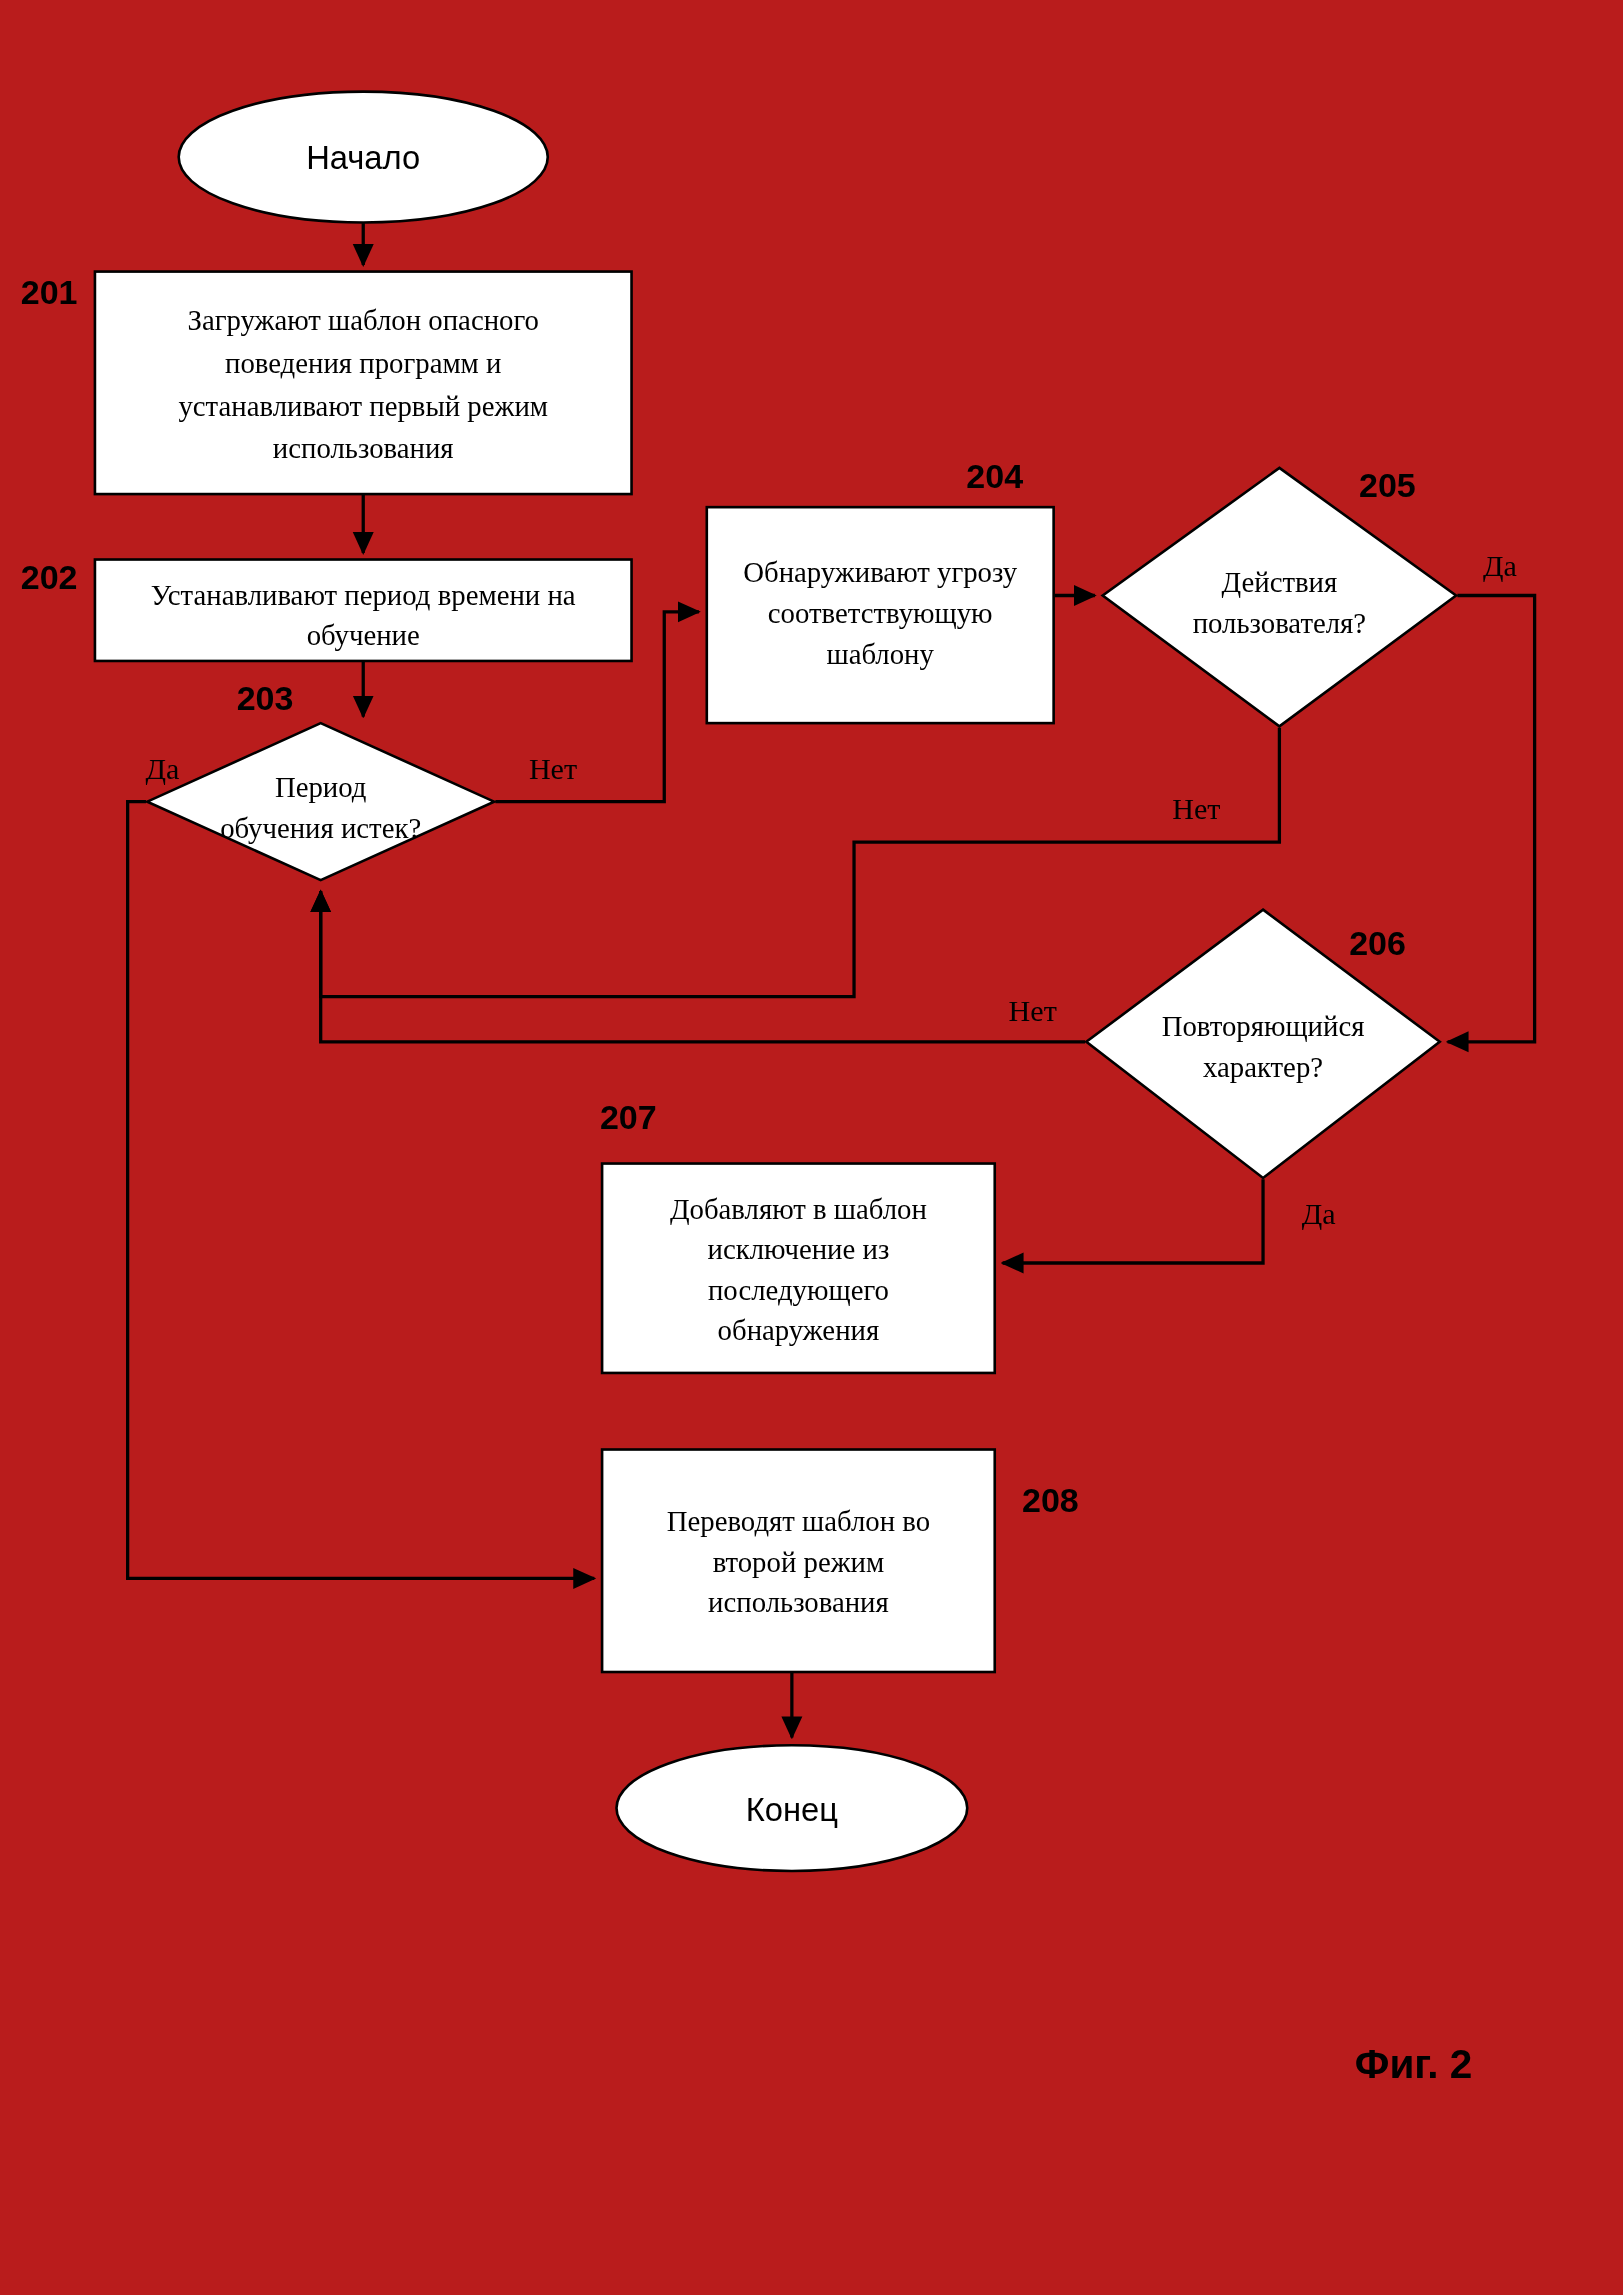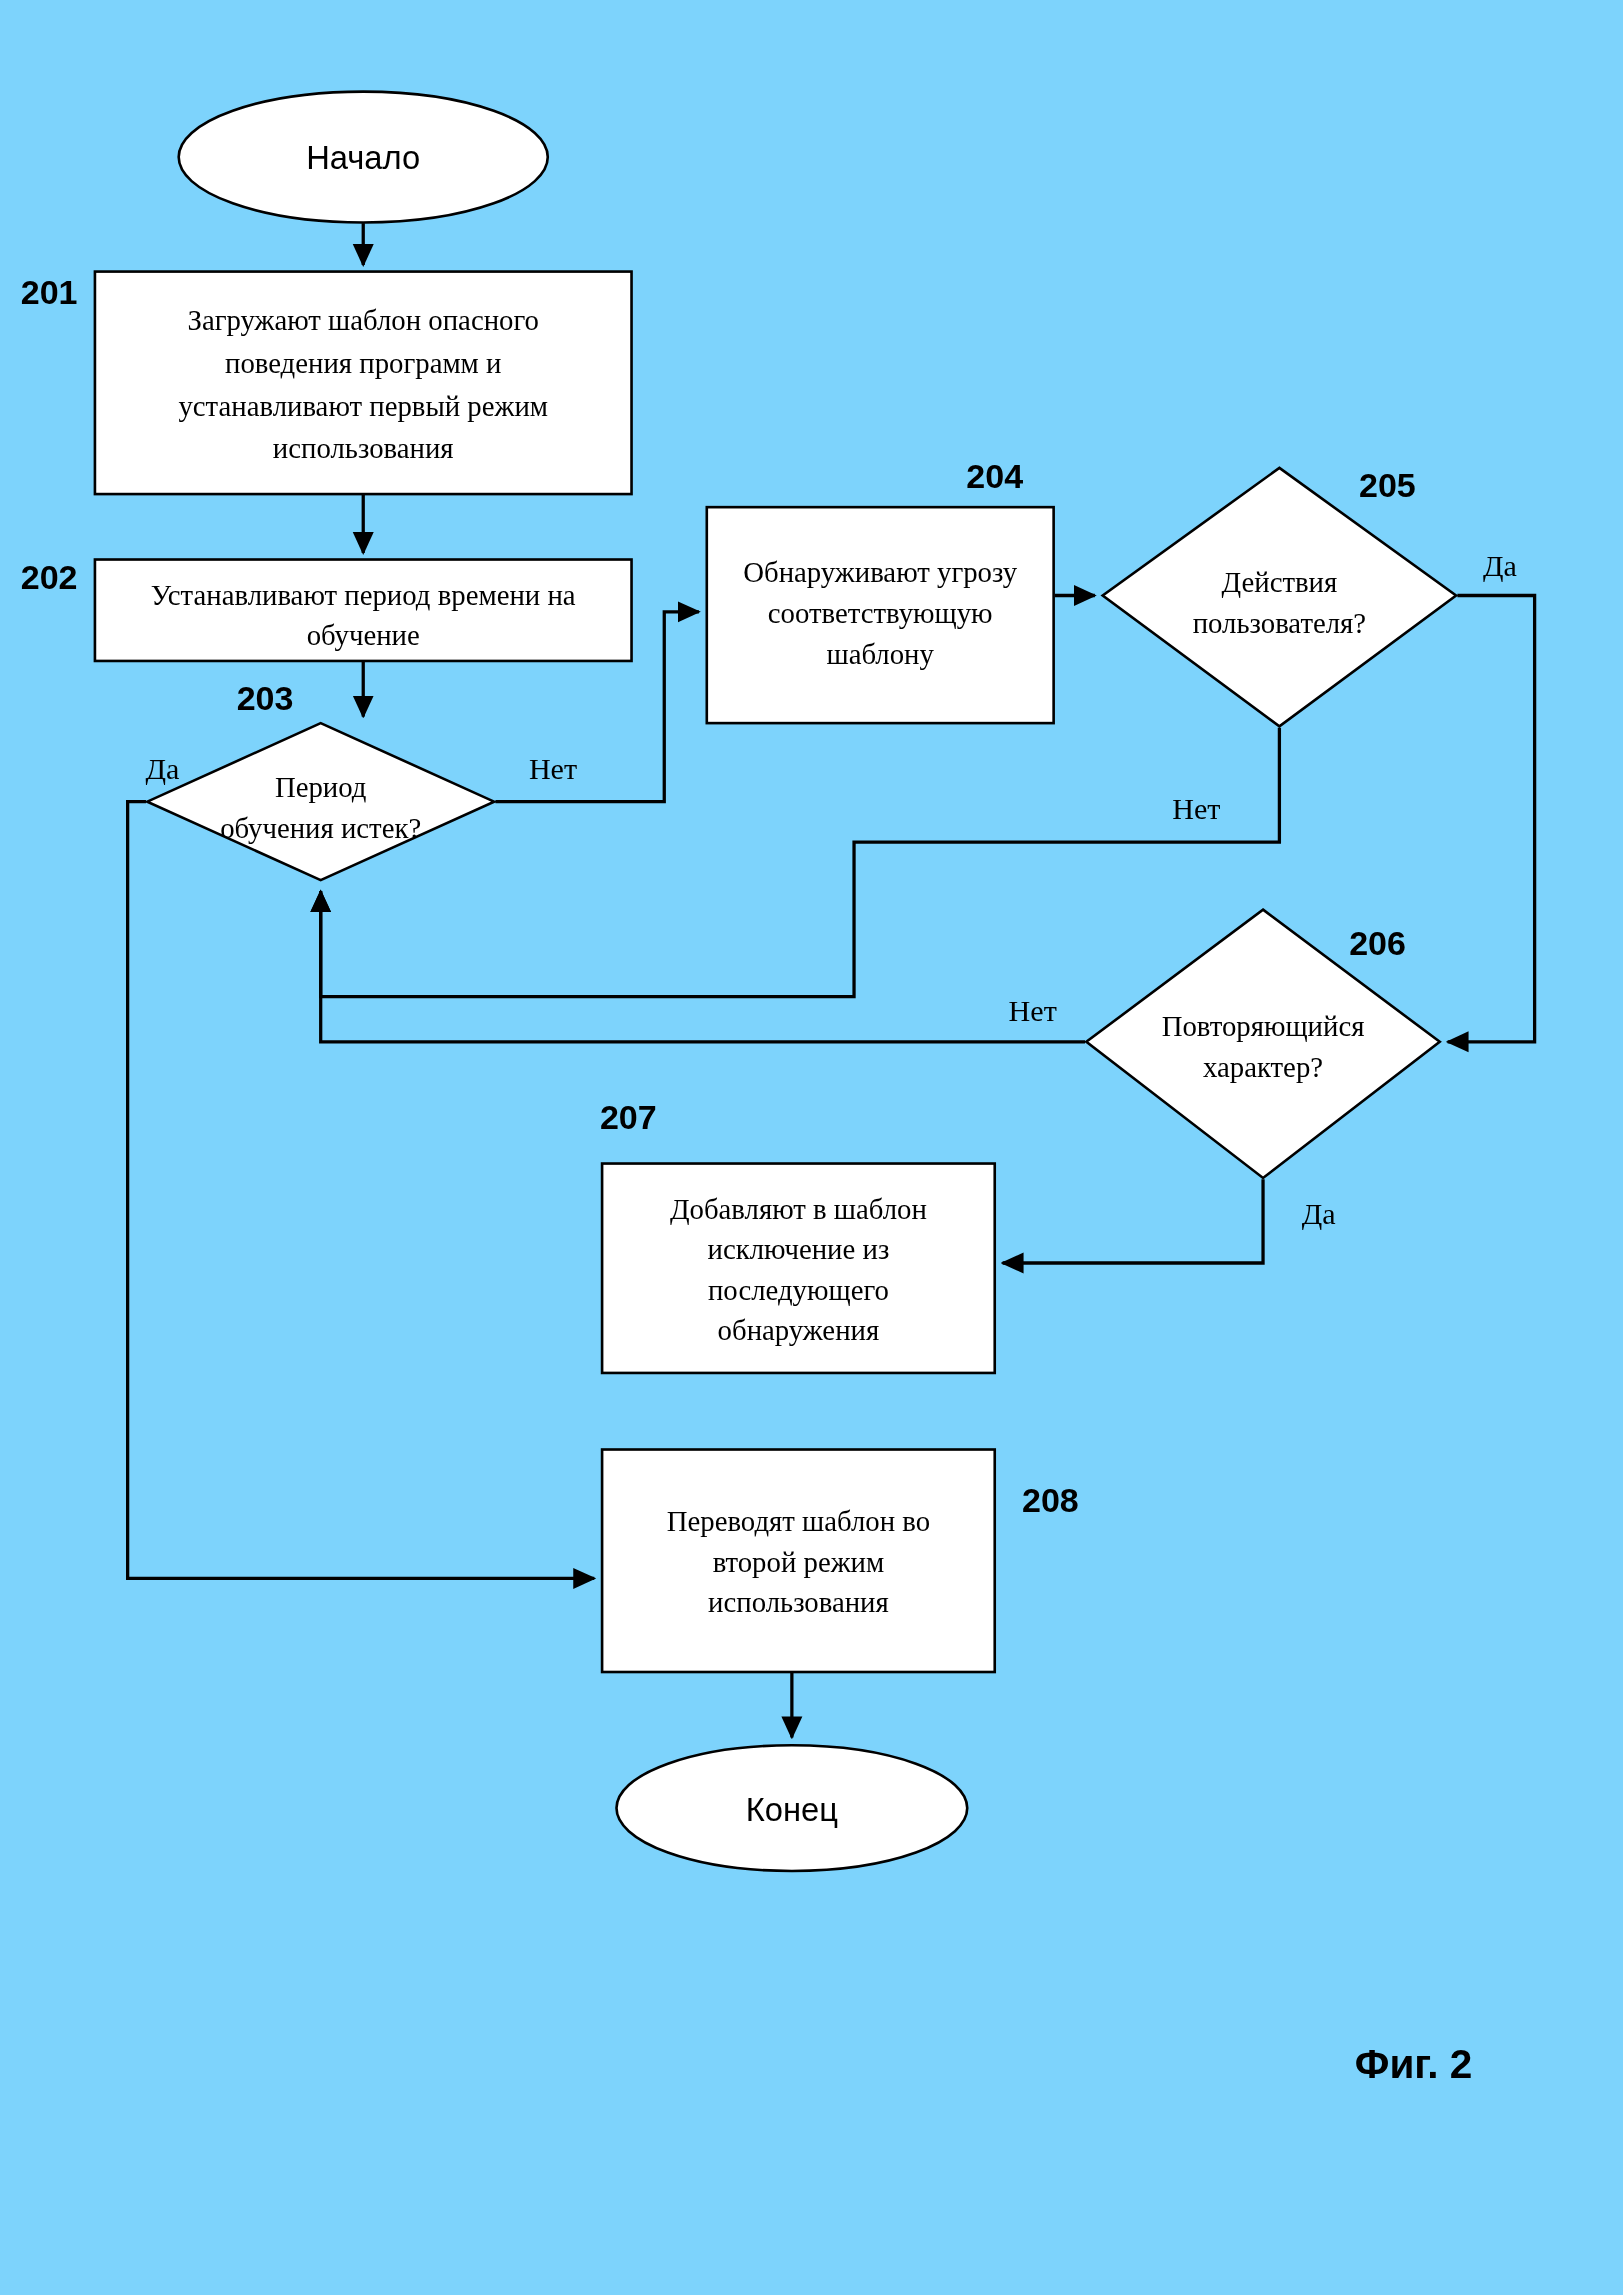--- a/index.html
+++ b/index.html
@@ -1,18 +1,18 @@
 <!DOCTYPE html>
 <html style="font-size:10.5px"><head>
 <meta charset="utf-8">
 <style>
   html,body{margin:0;padding:0;background:#ffffff;}
   body{width:1623px;height:2295px;overflow:hidden;
        font-family:"Liberation Serif", serif;color:#000;}
-  #sheet{position:relative;width:1623px;height:2295px;background:#7dd3fc;}
+  #sheet{position:relative;width:1623px;height:2295px;background:#b91c1c;}
   svg#flow{position:absolute;left:0;top:0;width:1623px;height:2295px;}
   .shape{fill:#ffffff;stroke:#000000;stroke-width:4;}
   .conn{fill:none;stroke:#000000;stroke-width:5;stroke-linejoin:miter;stroke-linecap:butt;}
   text{font-family:"Liberation Serif", serif;fill:#000;}
   .node-text{font-size:44px;text-anchor:middle;}
   .term-text{font-family:"Liberation Sans", sans-serif;font-size:50px;text-anchor:middle;}
   .ref-num{font-family:"Liberation Sans", sans-serif;font-size:52px;font-weight:bold;text-anchor:middle;}
   .edge-label{font-size:46px;text-anchor:middle;}
   .fig-caption{font-family:"Liberation Sans", sans-serif;font-size:62px;font-weight:bold;text-anchor:middle;}
 </style>

